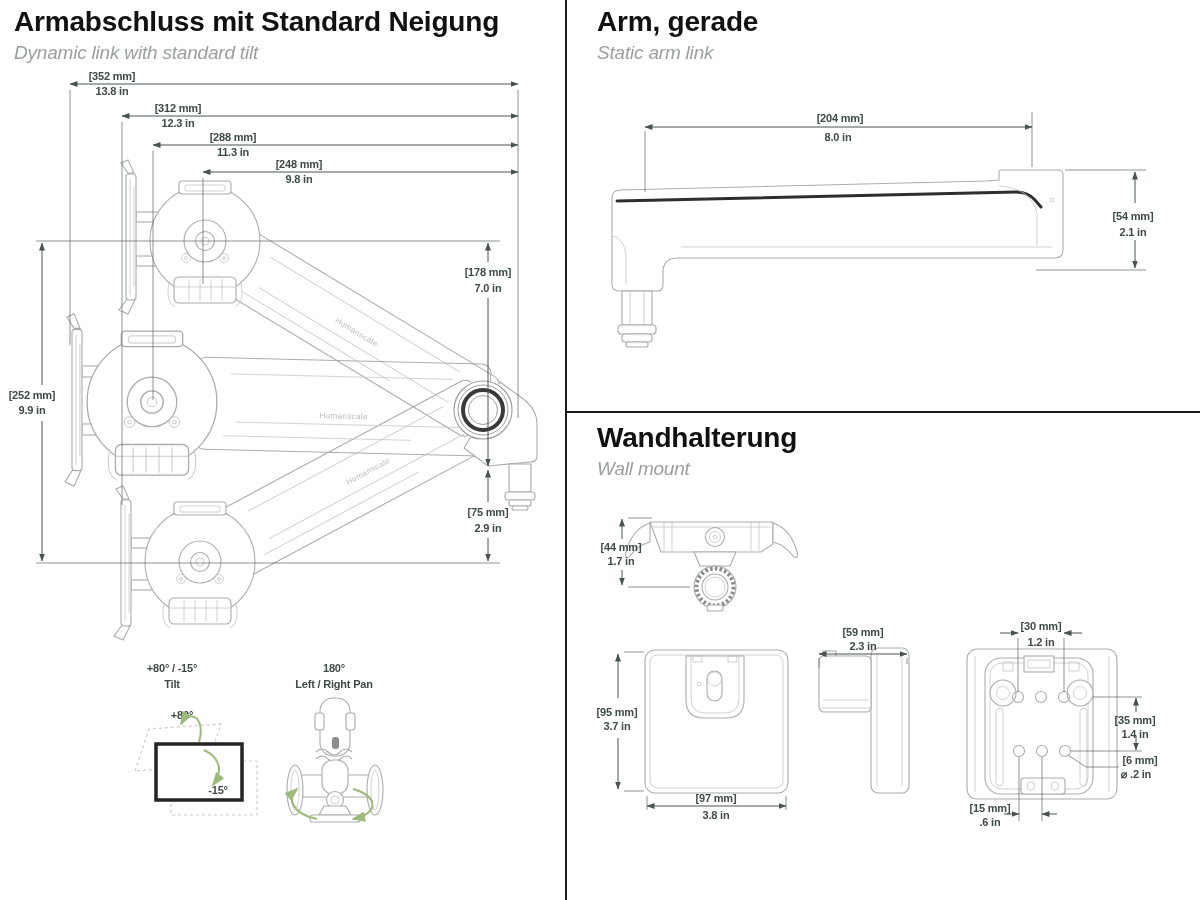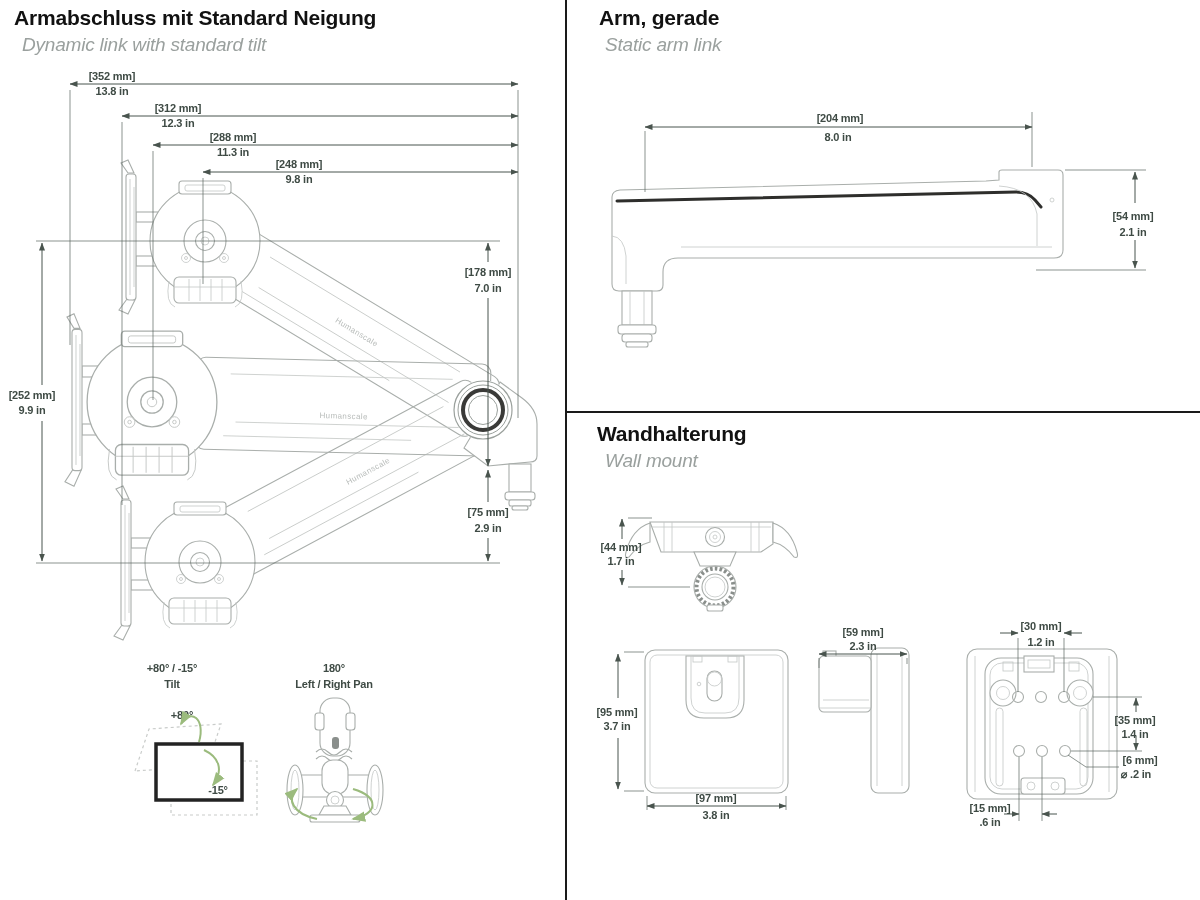--- a/index.html
+++ b/index.html
@@ -1,22 +1,22 @@
 <!DOCTYPE html>
 <html><head>
 <meta charset="utf-8">
 <style>
   html,body{margin:0;padding:0;background:#fff;width:1200px;height:900px;overflow:hidden;
     font-family:"Liberation Sans",sans-serif;}
   .page{position:relative;width:1200px;height:900px;background:#fff;}
   .divider-v{position:absolute;left:565px;top:0;width:1.5px;height:900px;background:#1a1a1a;}
   .divider-h{position:absolute;left:566px;top:411px;width:634px;height:1.5px;background:#1a1a1a;}
   .tblock{position:absolute;}
-  .t-main{font-size:21px;font-weight:bold;color:#111;letter-spacing:-0.2px;text-align:center;}
-  .t-sub{font-size:19px;font-style:italic;color:#9aa09e;margin-top:4px;letter-spacing:-0.2px;margin-left:8px;}
+  .t-main{font-size:28px;font-weight:bold;color:#111;letter-spacing:-0.2px;}
+  .t-sub{font-size:19px;font-style:italic;color:#9aa09e;margin-top:4px;letter-spacing:-0.2px;}
   svg{position:absolute;}
   .dln{stroke:#49544e;stroke-width:1;fill:none;}
   .ext{stroke:#5a655f;stroke-width:0.7;fill:none;}
   .dtx{font-family:"Liberation Sans",sans-serif;font-size:11px;font-weight:bold;fill:#3f4b45;
        text-anchor:middle;letter-spacing:-0.2px;}
   .o1{stroke:#a9aeab;stroke-width:1.1;fill:none;}
   .o1f{stroke:#a9aeab;stroke-width:1.1;fill:#ffffff;}
   .o2{stroke:#c3c7c5;stroke-width:0.8;fill:none;}
   .dsh{fill:none;stroke:#c9ccca;stroke-width:1.2;stroke-dasharray:3,3;}
   .grn{stroke:#9bbb7d;stroke-width:2;fill:none;}

